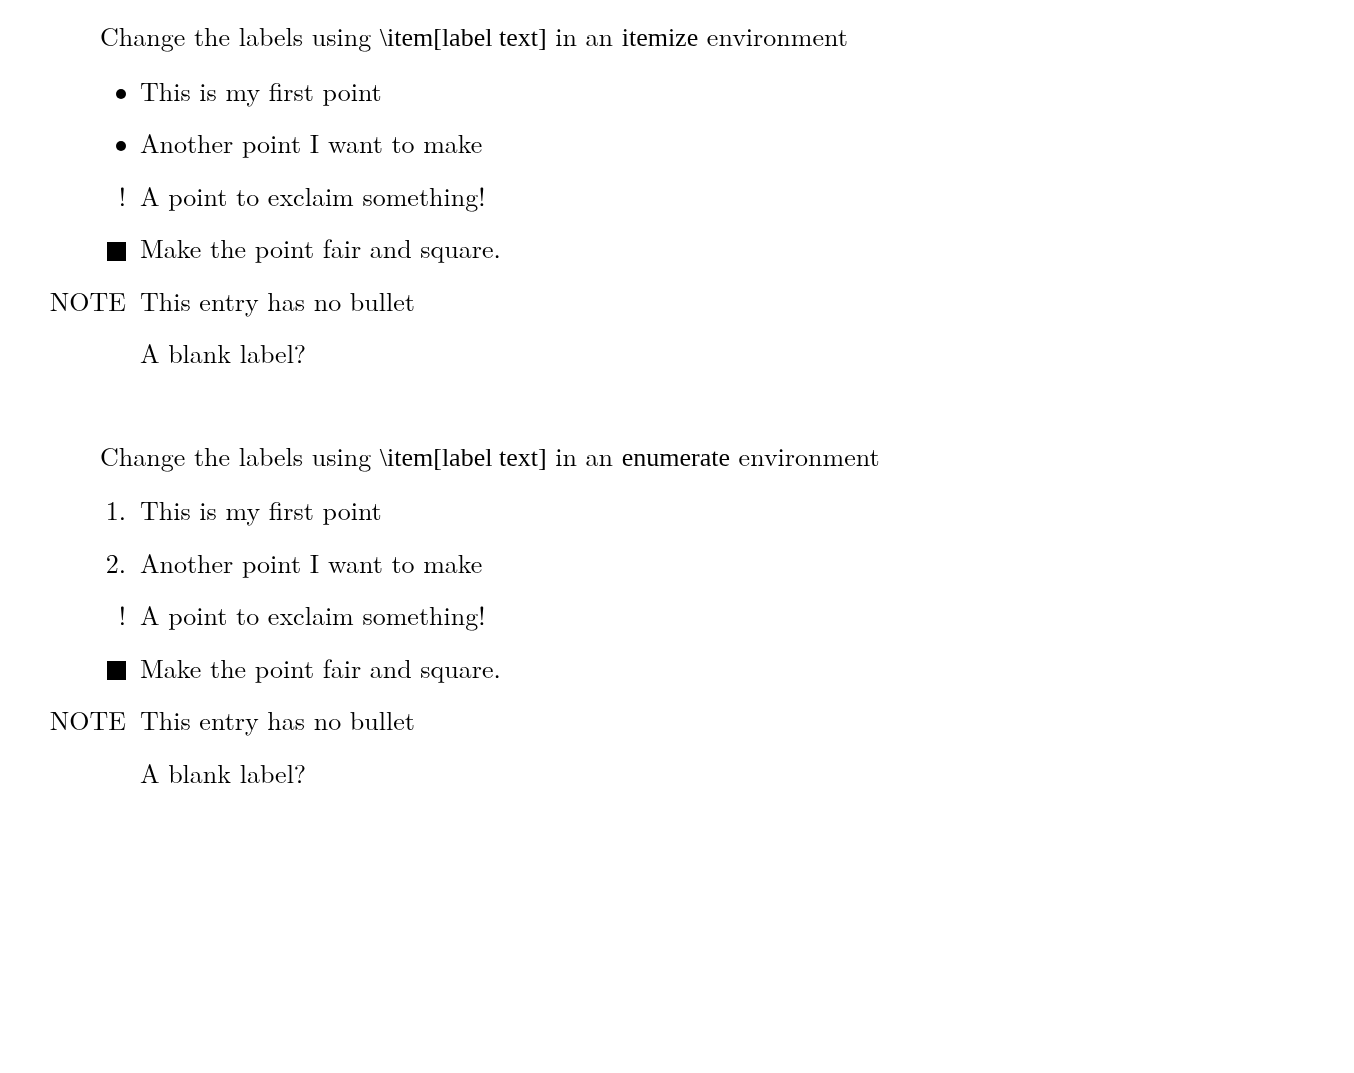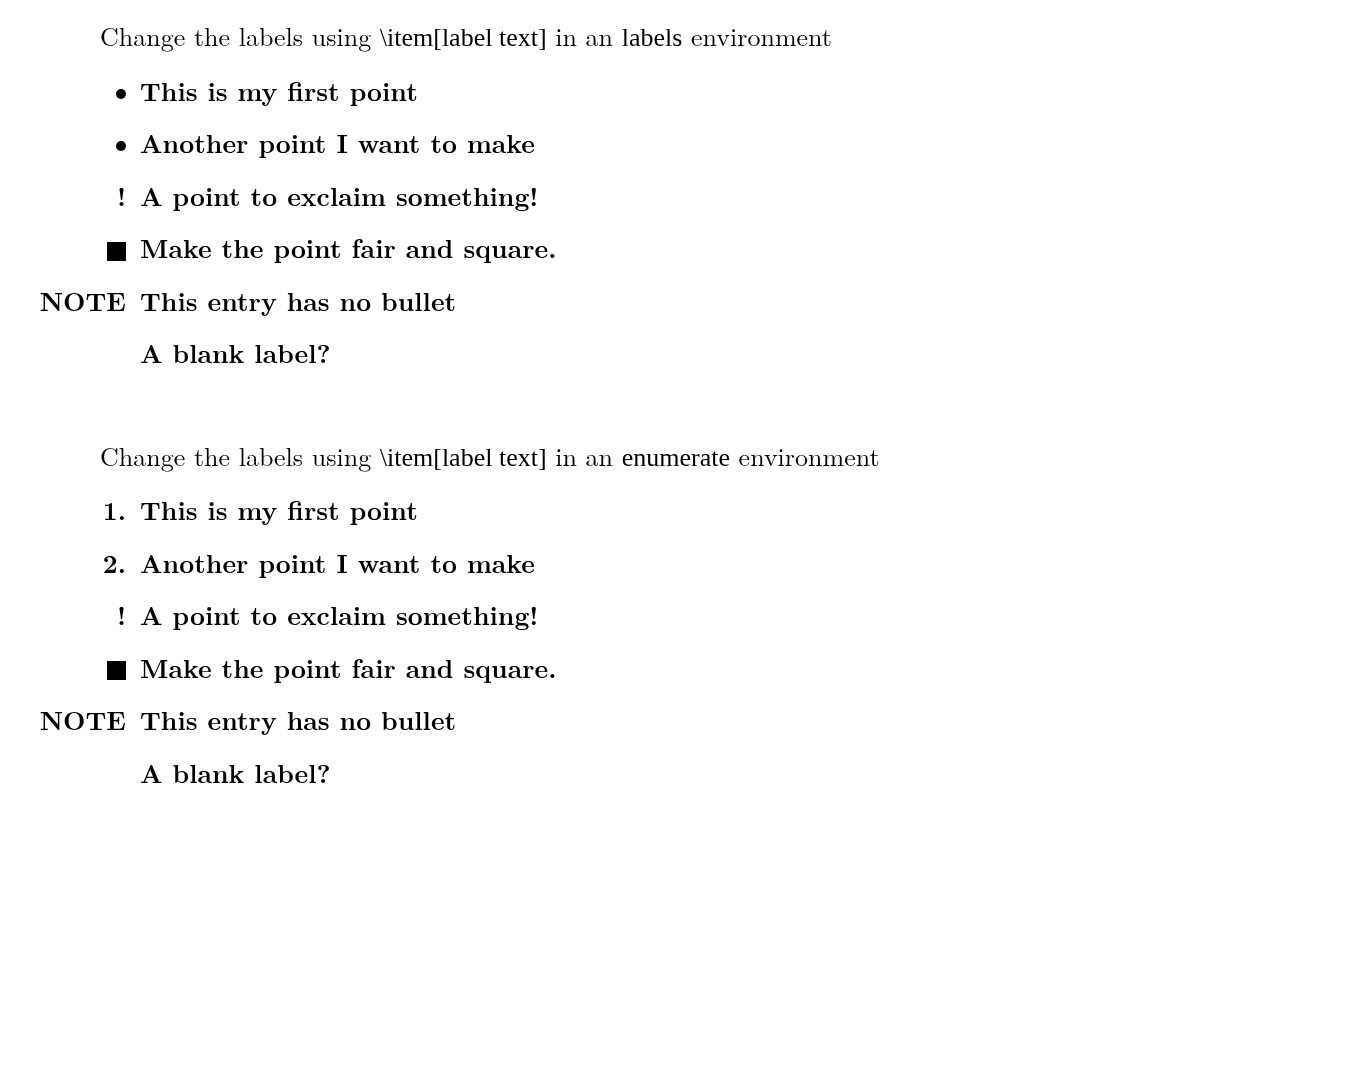--- a/index.html
+++ b/index.html
@@ -23,21 +23,20 @@
   .indent {
     margin-left: 80px;
   }
   .list {
     margin: 0 0 30px 0;
   }
   .item {
     display: flex;
     align-items: flex-start;
     margin: 20px 0;
-    font-weight: bold;
   }
   .label-col {
     width: 120px;
     min-width: 120px;
     text-align: right;
     padding-right: 14px;
     box-sizing: border-box;
   }
   .bullet-dot::before {
     content: "";
@@ -61,21 +60,21 @@
     top: -1px;
   }
   .section-gap {
     height: 40px;
   }
 </style>
 </head>
 <body>
 
 <p class="para indent">
-  <span>Change the labels using </span><span class="tt">\item[label text]</span><span> in an </span><span class="tt">labels</span><span> environment</span>
+  <span>Change the labels using </span><span class="tt">\item[label text]</span><span> in an </span><span class="tt">itemize</span><span> environment</span>
 </p>
 
 <div class="list">
   <div class="item">
     <span class="label-col"><span class="bullet-dot"></span></span>
     <span>This is my first point</span>
   </div>
   <div class="item">
     <span class="label-col"><span class="bullet-dot"></span></span>
     <span>Another point I want to make</span>

